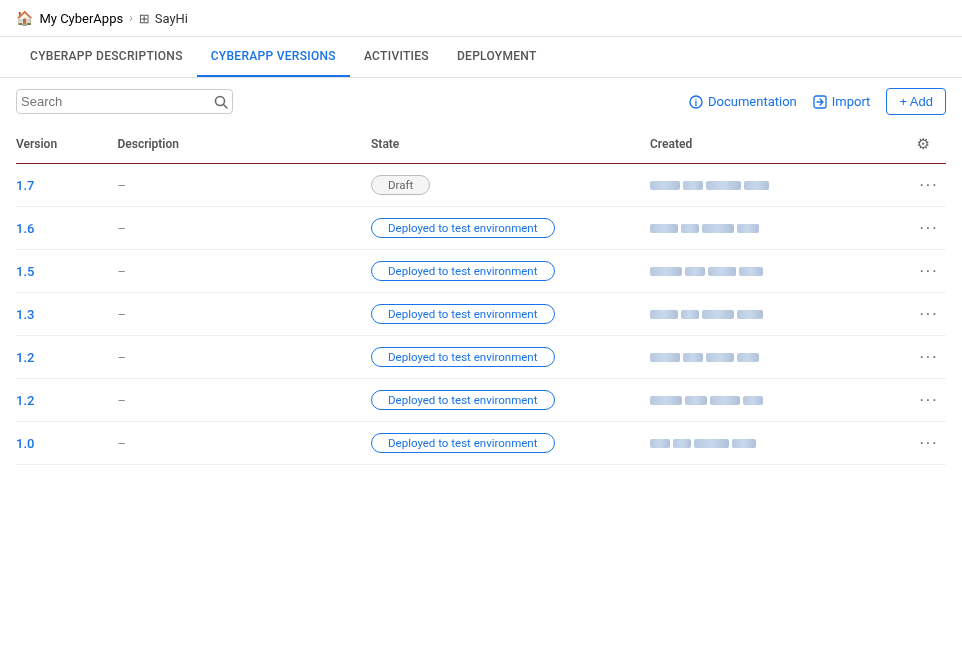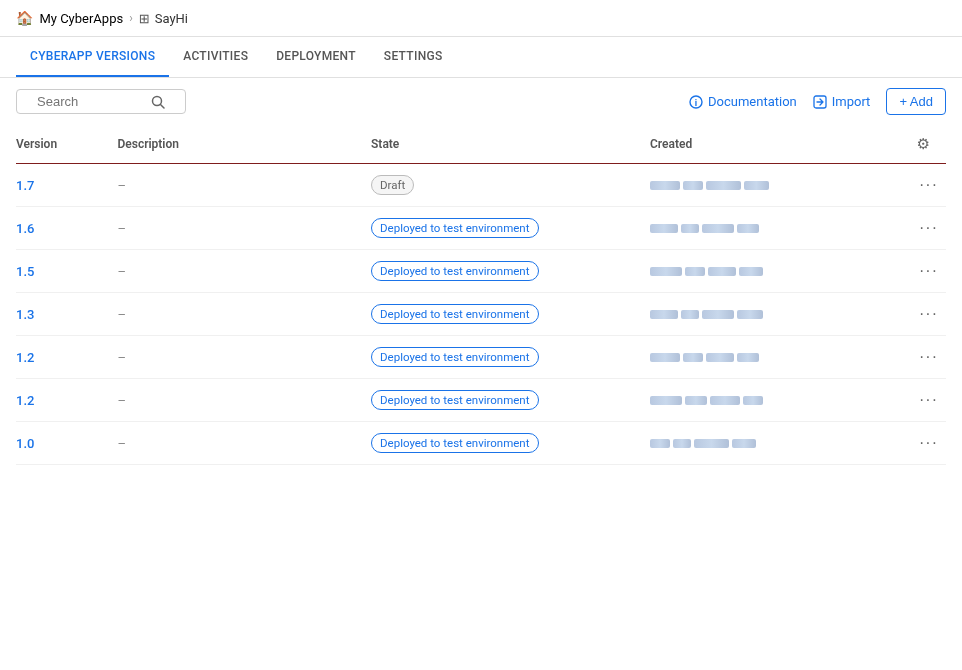--- a/index.html
+++ b/index.html
@@ -74,22 +74,22 @@
       align-items: center;
       justify-content: space-between;
       padding: 10px 16px;
       background: #fff;
     }
     .search-box {
       display: flex;
       align-items: center;
       border: 1px solid #ccc;
       border-radius: 4px;
-      padding: 4px 20px;
-      width: 170px;
+      padding: 4px 4px;
+      width: 217px;
       background: #fff;
     }
     .search-box input {
       border: none;
       outline: none;
       font-size: 13px;
       color: #333;
       width: 100%;
       background: transparent;
     }
@@ -177,21 +177,21 @@
     td.created-cell {
       min-width: 200px;
     }
     td.actions-cell {
       text-align: right;
       padding-right: 4px;
     }
 
     .badge {
       display: inline-block;
-      padding: 2px 8px;
+      padding: 2px 16px;
       border-radius: 12px;
       font-size: 11.5px;
       white-space: nowrap;
     }
     .badge-draft {
       border: 1px solid #bbb;
       color: #666;
       background: #f5f5f5;
     }
     .badge-deployed {
@@ -239,24 +239,24 @@
   <span class="breadcrumb-icon">🏠</span>
   <a class="breadcrumb-link">My CyberApps</a>
   <span class="breadcrumb-separator">›</span>
   <span class="breadcrumb-current">
     <span class="apps-icon">⊞</span>
     <span>SayHi</span>
   </span>
 </div>
 
 <div class="tabs-bar">
+  <div class="tab">CYBERAPP DESCRIPTIONS</div>
   <div class="tab active">CYBERAPP VERSIONS</div>
   <div class="tab">ACTIVITIES</div>
   <div class="tab">DEPLOYMENT</div>
-  <div class="tab">SETTINGS</div>
 </div>
 
 <div class="toolbar">
   <div class="search-box">
     <input type="text" placeholder="Search" style="">
     <button class="search-icon-btn">
       <svg width="14" height="14" viewBox="0 0 14 14" fill="none" xmlns="http://www.w3.org/2000/svg">
         <circle cx="6" cy="6" r="4.5" stroke="#666" stroke-width="1.5"></circle>
         <line x1="9.5" y1="9.5" x2="13" y2="13" stroke="#666" stroke-width="1.5" stroke-linecap="round"></line>
       </svg>

